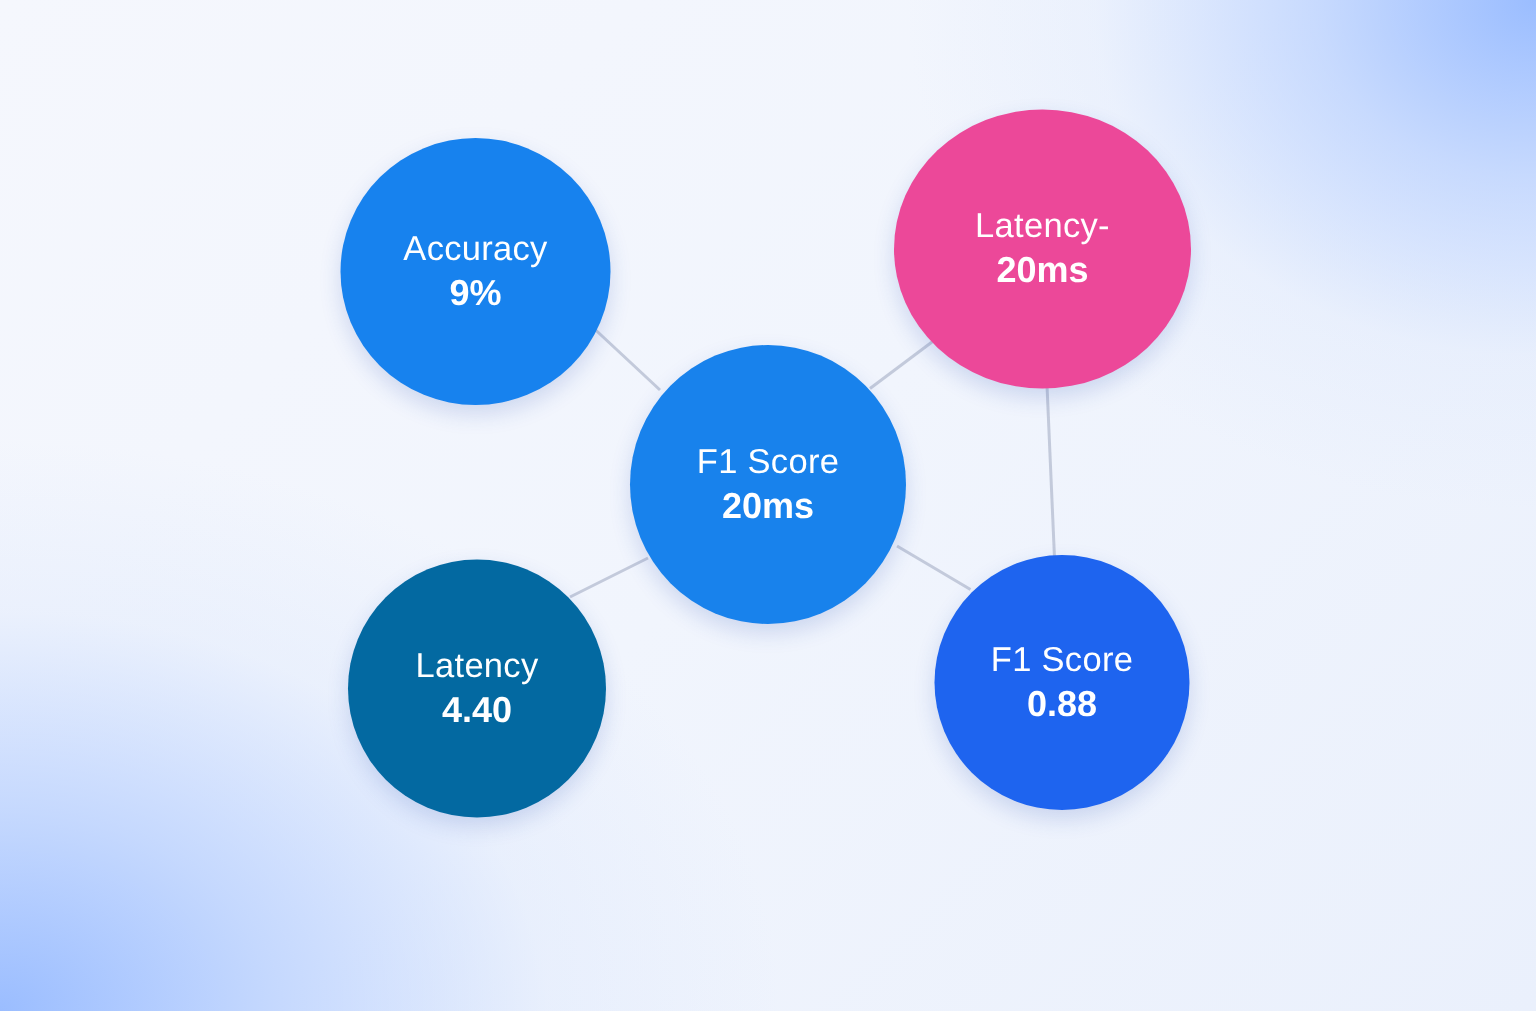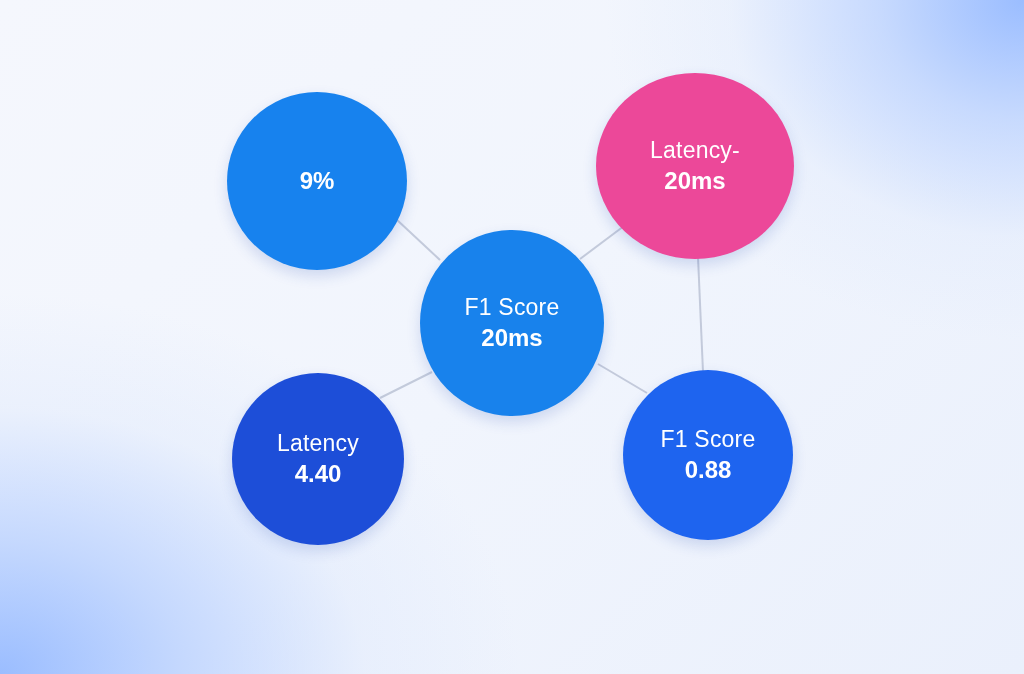--- a/index.html
+++ b/index.html
@@ -50,37 +50,38 @@
       letter-spacing: 0.2px;
     }
     .node .value {
       font-size: 24px;
       line-height: 32px;
       font-weight: bold;
     }
     .n-accuracy { left: 227px; top: 92px;  width: 180px; height: 178px; background: #1782ee; }
     .n-latency-top { left: 596px; top: 73px; width: 198px; height: 186px; background: #ec4899; }
     .n-f1-center { left: 420px; top: 230px; width: 184px; height: 186px; background: #1882ec; }
-    .n-latency-bottom { left: 232px; top: 373px; width: 172px; height: 172px; background: #1d4ed8; }
+    .n-latency-bottom { left: 232px; top: 373px; width: 172px; height: 172px; background: #0369a1; }
     .n-f1-bottom { left: 623px; top: 370px; width: 170px; height: 170px; background: #1e64ef; }
   </style>
 </head>
 <body>
 
 <div class="bg"></div>
 
 <svg class="edges" viewBox="0 0 1024 674">
   <line x1="396" y1="219" x2="440" y2="260"></line>
   <line x1="624" y1="226" x2="580" y2="259"></line>
   <line x1="380" y1="398" x2="432" y2="372"></line>
   <line x1="647" y1="393" x2="598" y2="364"></line>
   <line x1="698" y1="257" x2="703" y2="372"></line>
 </svg>
 
 <div class="node n-accuracy">
+  <div class="label">Accuracy</div>
   <div class="value">9%</div>
 </div>
 
 <div class="node n-latency-top">
   <div class="label">Latency-</div>
   <div class="value">20ms</div>
 </div>
 
 <div class="node n-f1-center">
   <div class="label">F1 Score</div>

